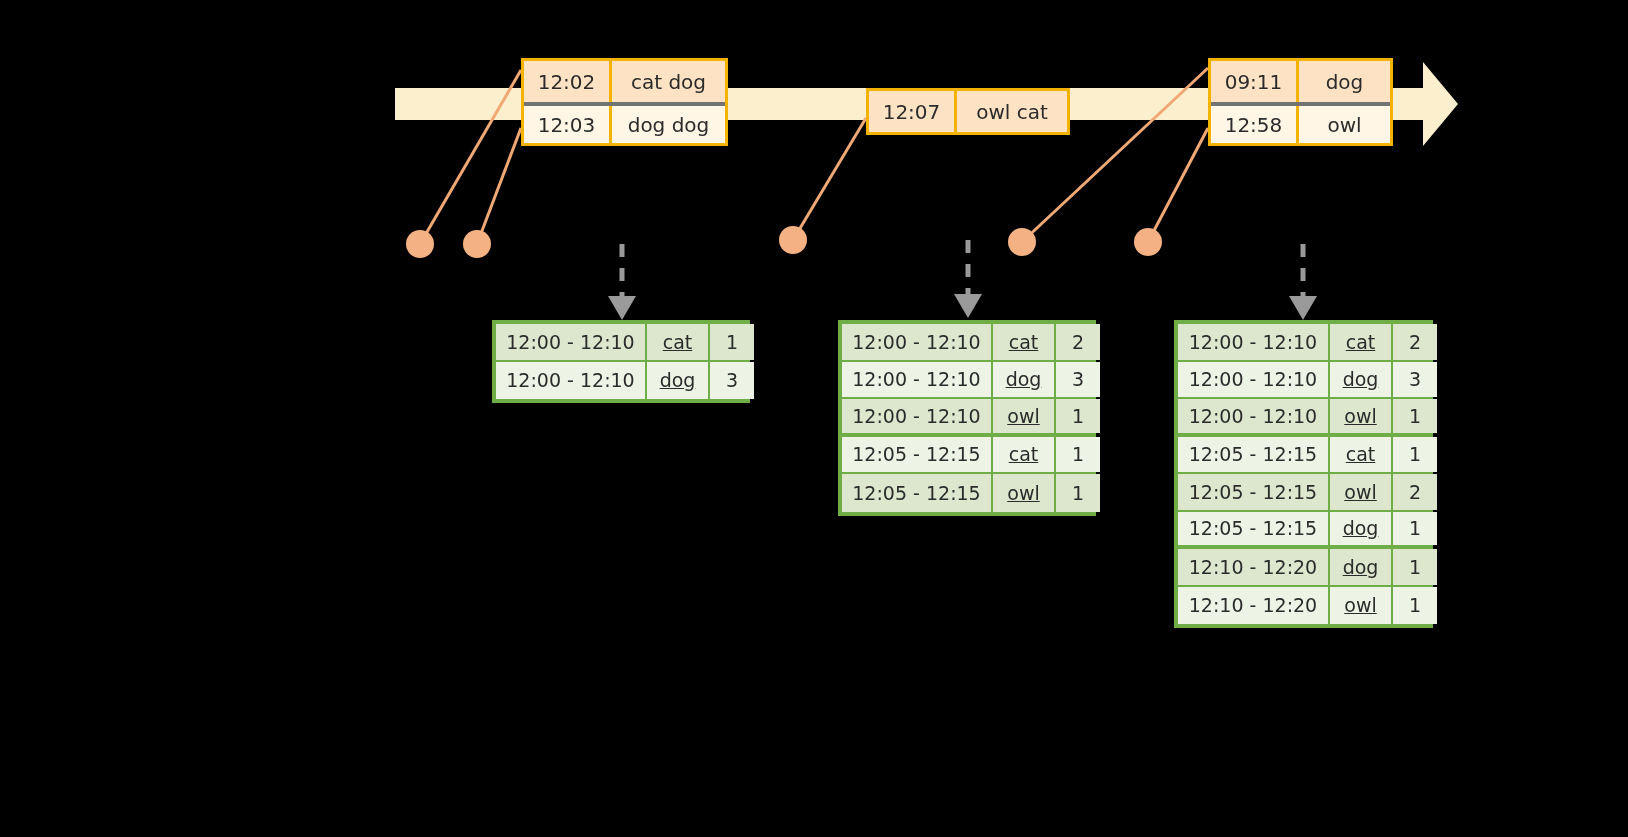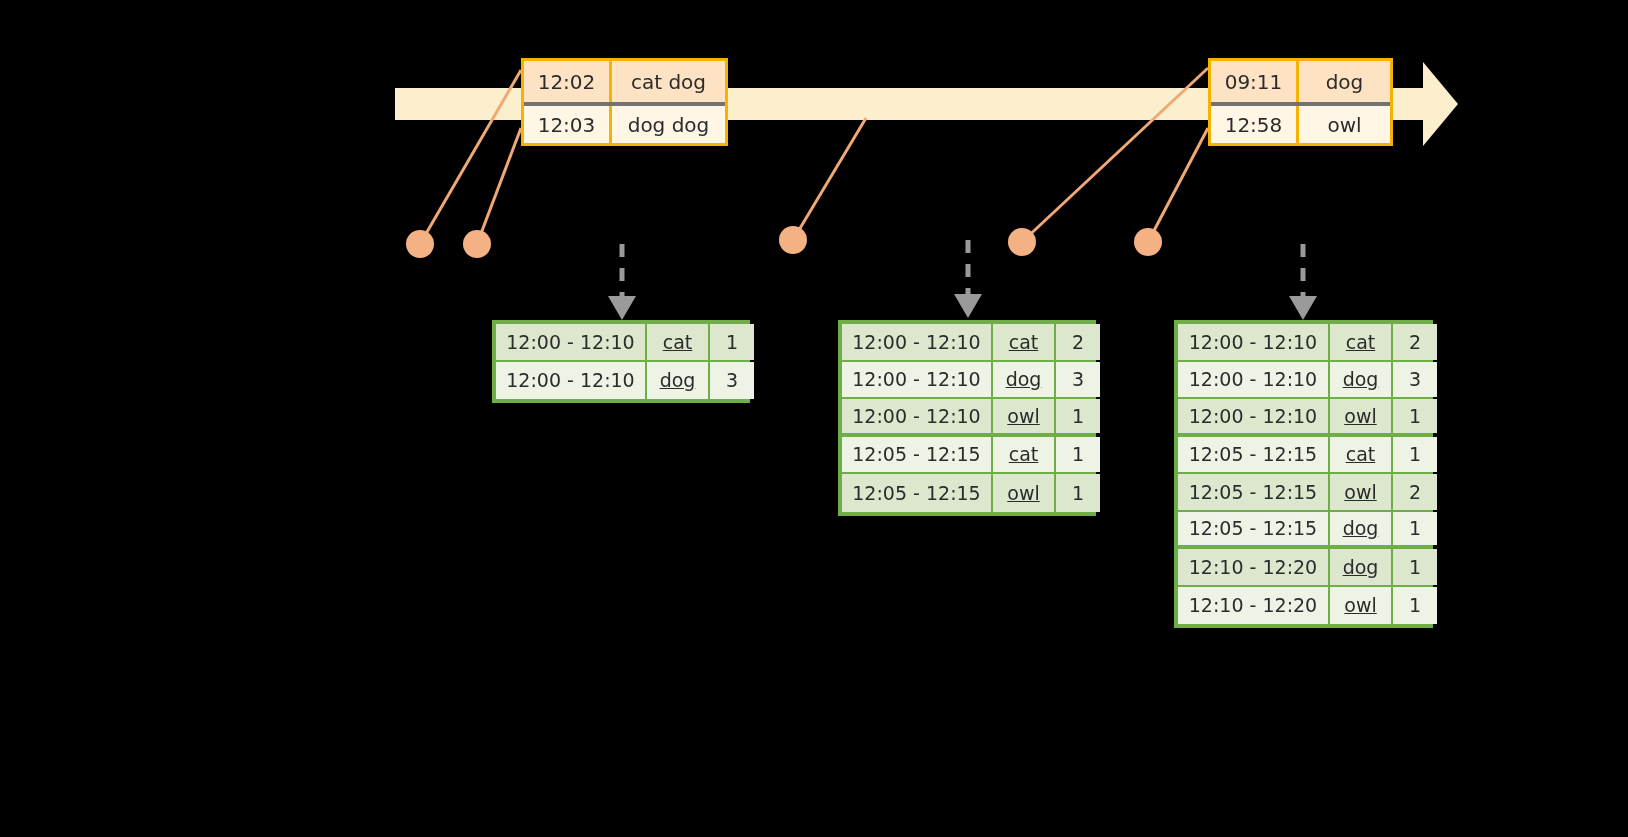--- a/index.html
+++ b/index.html
@@ -144,20 +144,26 @@
     <div class="event-row shade">
       <div class="ev-time">12:02</div>
       <div class="ev-words">cat dog</div>
     </div>
     <div class="event-row">
       <div class="ev-time">12:03</div>
       <div class="ev-words">dog dog</div>
     </div>
   </div>
 
+  <div class="event-box" style="left:866px; top:88px; width:204px;">
+    <div class="event-row shade">
+      <div class="ev-time">12:07</div>
+      <div class="ev-words">owl cat</div>
+    </div>
+  </div>
 
   <div class="event-box" style="left:1208px; top:58px; width:185px;">
     <div class="event-row shade">
       <div class="ev-time">09:11</div>
       <div class="ev-words">dog</div>
     </div>
     <div class="event-row">
       <div class="ev-time">12:58</div>
       <div class="ev-words">owl</div>
     </div>

